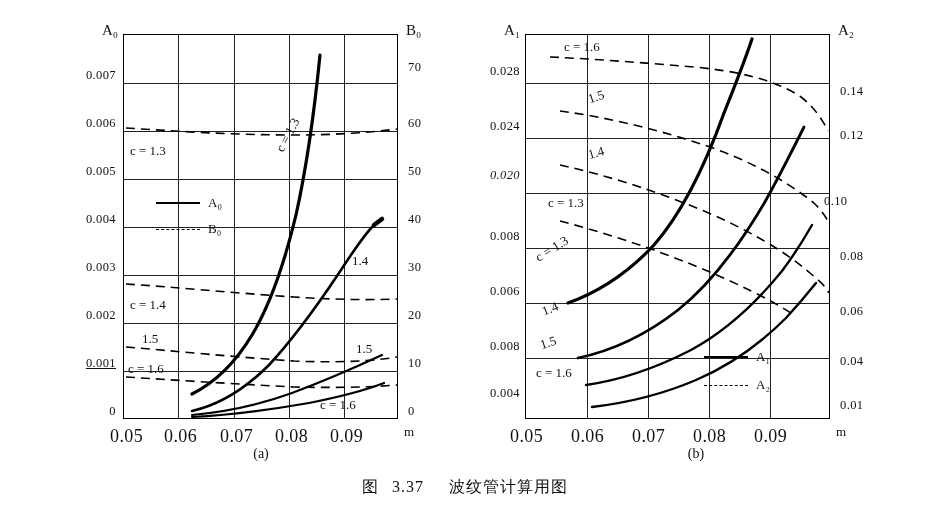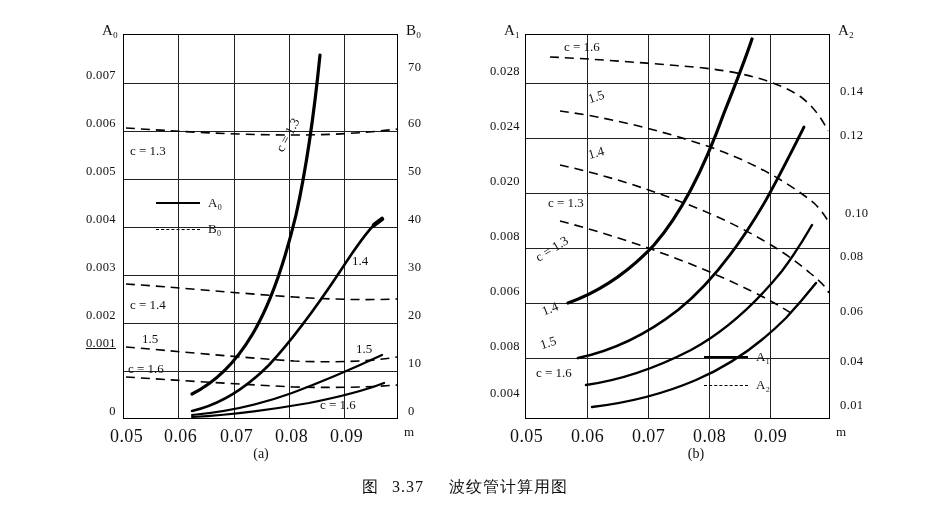--- a/index.html
+++ b/index.html
@@ -156,21 +156,21 @@
       <div class="curve-label" style="left:18px;top:296px;">1.5</div>
       <div class="curve-label" style="left:4px;top:326px;">c = 1.6</div>
     </div>
 
     <div class="tick-left" style="left:20px;top:62px;width:78px;">0.007</div>
     <div class="tick-left" style="left:20px;top:110px;width:78px;">0.006</div>
     <div class="tick-left" style="left:20px;top:158px;width:78px;">0.005</div>
     <div class="tick-left" style="left:20px;top:206px;width:78px;">0.004</div>
     <div class="tick-left" style="left:20px;top:254px;width:78px;">0.003</div>
     <div class="tick-left" style="left:20px;top:302px;width:78px;">0.002</div>
-    <div class="tick-left" style="left:20px;top:330px;width:78px;text-decoration:underline;">0.001</div>
+    <div class="tick-left" style="left:20px;top:350px;width:78px;text-decoration:underline;">0.001</div>
     <div class="tick-left" style="left:20px;top:398px;width:78px;">0</div>
 
     <div class="tick-right" style="left:390px;top:54px;">70</div>
     <div class="tick-right" style="left:390px;top:110px;">60</div>
     <div class="tick-right" style="left:390px;top:158px;">50</div>
     <div class="tick-right" style="left:390px;top:206px;">40</div>
     <div class="tick-right" style="left:390px;top:254px;">30</div>
     <div class="tick-right" style="left:390px;top:302px;">20</div>
     <div class="tick-right" style="left:390px;top:350px;">10</div>
     <div class="tick-right" style="left:390px;top:398px;">0</div>
@@ -238,29 +238,29 @@
       <div class="curve-label" style="left:62px;top:110px;transform:rotate(-16deg);">1.4</div>
       <div class="curve-label" style="left:22px;top:160px;">c = 1.3</div>
       <div class="curve-label" style="left:8px;top:206px;transform:rotate(-32deg);">c = 1.3</div>
       <div class="curve-label" style="left:16px;top:266px;transform:rotate(-22deg);">1.4</div>
       <div class="curve-label" style="left:14px;top:300px;transform:rotate(-18deg);">1.5</div>
       <div class="curve-label" style="left:10px;top:330px;">c = 1.6</div>
     </div>
 
     <div class="tick-left" style="left:-18px;top:58px;width:78px;text-align:right;">0.028</div>
     <div class="tick-left" style="left:-18px;top:113px;width:78px;">0.024</div>
-    <div class="tick-left" style="left:-18px;top:168px;width:78px;">0.020</div>
+    <div class="tick-left" style="left:-18px;top:162px;width:78px;font-style:italic;">0.020</div>
     <div class="tick-left" style="left:-18px;top:223px;width:78px;">0.008</div>
     <div class="tick-left" style="left:-18px;top:278px;width:78px;">0.006</div>
     <div class="tick-left" style="left:-18px;top:333px;width:78px;">0.008</div>
     <div class="tick-left" style="left:-18px;top:380px;width:78px;">0.004</div>
 
     <div class="tick-right" style="left:380px;top:78px;">0.14</div>
     <div class="tick-right" style="left:380px;top:122px;">0.12</div>
-    <div class="tick-right" style="left:385px;top:188px;margin-top:12px;">0.10</div>
+    <div class="tick-right" style="left:364px;top:188px;">0.10</div>
     <div class="tick-right" style="left:380px;top:243px;">0.08</div>
     <div class="tick-right" style="left:380px;top:298px;">0.06</div>
     <div class="tick-right" style="left:380px;top:348px;">0.04</div>
     <div class="tick-right" style="left:380px;top:392px;">0.01</div>
 
     <div class="tick-bottom" style="left:50px;top:420px;">0.05</div>
     <div class="tick-bottom" style="left:111px;top:420px;">0.06</div>
     <div class="tick-bottom" style="left:172px;top:420px;">0.07</div>
     <div class="tick-bottom" style="left:233px;top:420px;">0.08</div>
     <div class="tick-bottom" style="left:294px;top:420px;">0.09</div>

